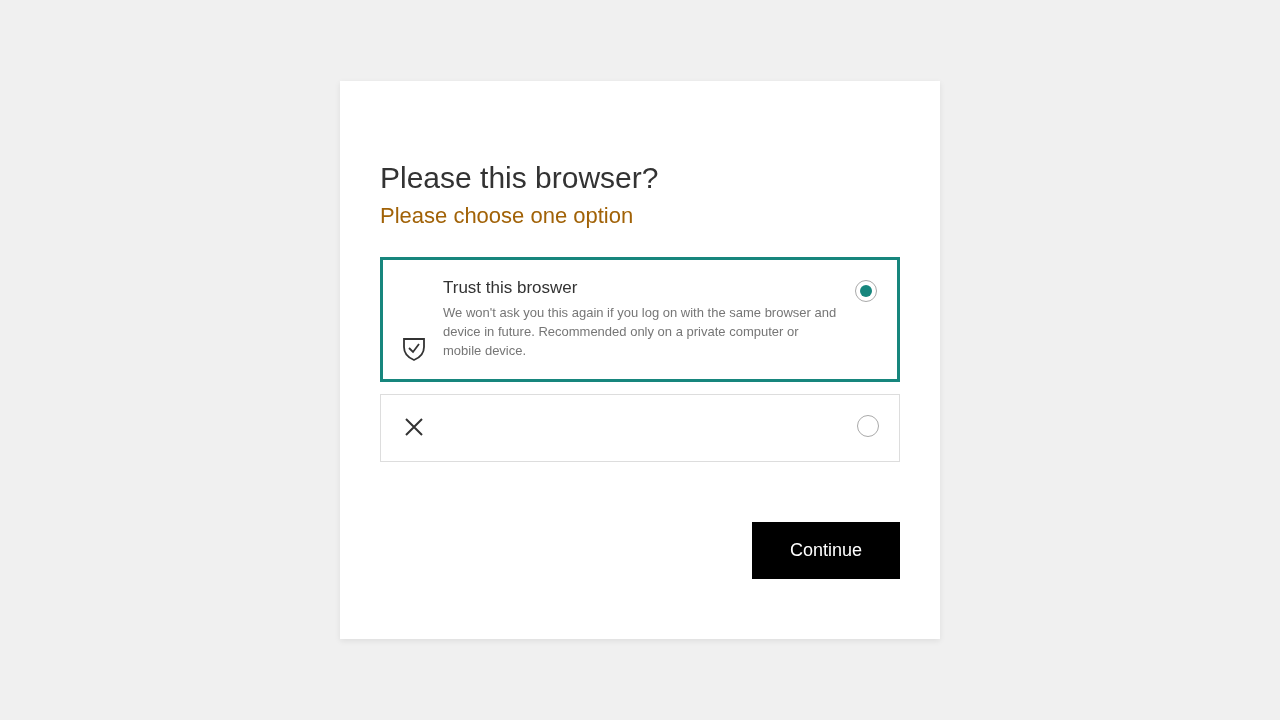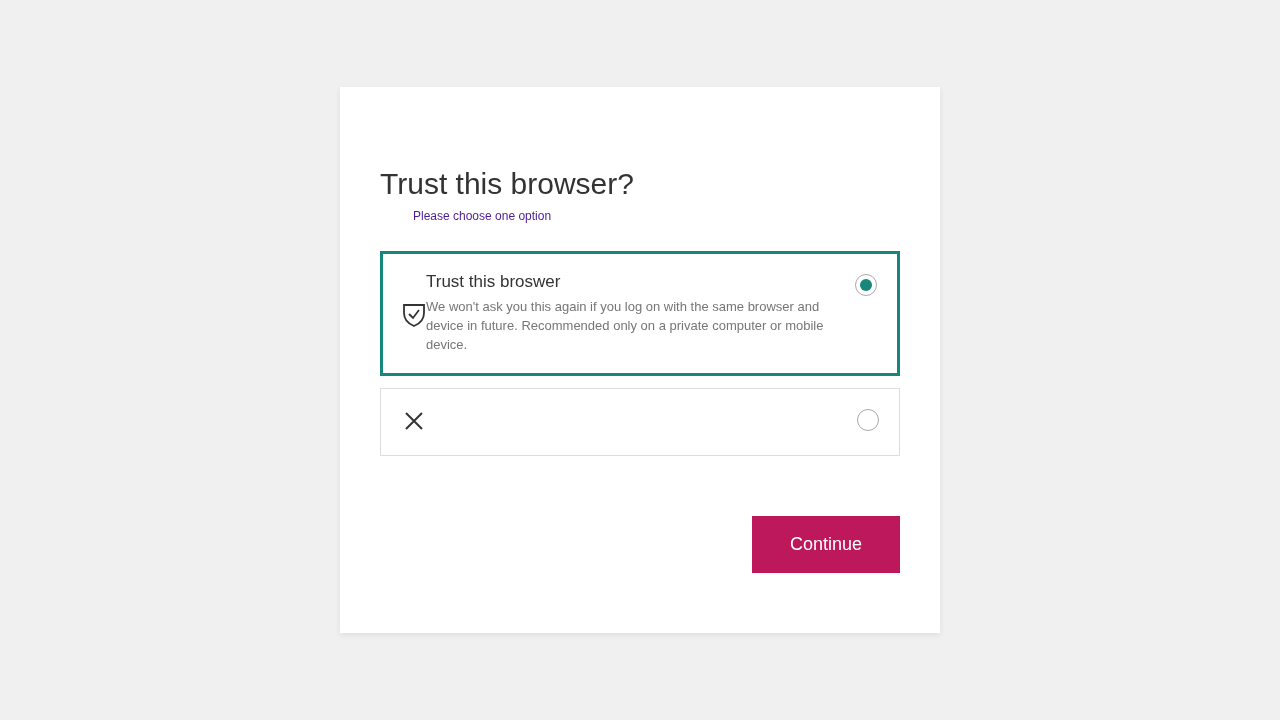--- a/index.html
+++ b/index.html
@@ -22,31 +22,30 @@
       padding: 80px 40px 60px 40px;
       box-shadow: 0 2px 6px rgba(0,0,0,0.08);
     }
     .dialog-title {
       font-size: 30px;
       font-weight: 400;
       color: #333;
       margin-bottom: 8px;
     }
     .dialog-subtitle {
-      font-size: 12px;
-      color: #4c1d95;
+      font-size: 22px;
+      color: #a16207;
       margin-bottom: 28px;
-      margin-left: 33px;
     }
     .option {
       border: 1px solid #ddd;
       padding: 20px 22px;
       display: flex;
-      align-items: center;
-      gap: 1px;
+      align-items: flex-end;
+      gap: 18px;
       margin-bottom: 12px;
       position: relative;
     }
     .option.selected {
       border: 3px solid #17867d;
       padding: 18px 20px;
     }
     .option-icon {
       flex-shrink: 0;
       width: 22px;
@@ -88,34 +87,34 @@
       height: 12px;
       background: #17867d;
       border-radius: 50%;
     }
     .button-row {
       display: flex;
       justify-content: flex-end;
       margin-top: 60px;
     }
     .continue-button {
-      background: #be185d;
+      background: #000000;
       color: #fff;
       border: none;
       font-size: 18px;
       padding: 18px 38px;
       cursor: pointer;
       font-family: inherit;
     }
   </style>
 </head>
 <body>
 
 <div class="dialog">
-  <h1 class="dialog-title">Trust this browser?</h1>
+  <h1 class="dialog-title">Please this browser?</h1>
   <p class="dialog-subtitle">Please choose one option</p>
 
   <div class="option selected">
     <span class="option-icon">
       <svg width="22" height="24" viewBox="0 0 22 24" fill="none">
         <path d="M1 2 L11 2 L21 2 L21 10 C21 17 16 21 11 23 C6 21 1 17 1 10 Z" stroke="#333" stroke-width="1.8" fill="none"></path>
         <path d="M6 11 L10 15 L16 7" stroke="#333" stroke-width="1.8" fill="none"></path>
       </svg>
     </span>
     <div class="option-content">

